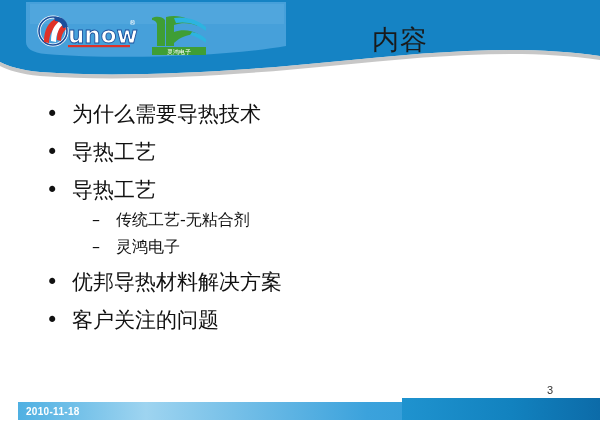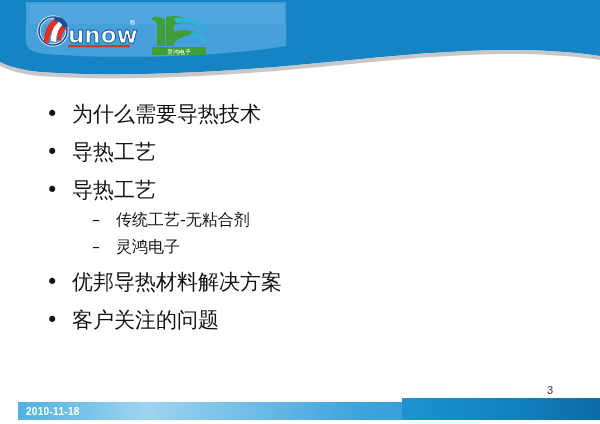--- a/index.html
+++ b/index.html
@@ -242,20 +242,21 @@
                    C41,22 32,25 26,31 L26,34 L18,34 Z" fill="#3f9e35"></path>
           <path d="M26,6 C38,4 50,8 58,15 L58,19 C50,12 38,9 28,11 Z" fill="#2cb4e0"></path>
           <path d="M44,20 C50,21 55,24 58,27 L58,31 C53,27 47,24 42,23 Z" fill="#2cb4e0"></path>
           <rect x="4" y="35" width="54" height="8" fill="#3f9e35"></rect>
           <text x="31" y="41.6" text-anchor="middle" font-family="DejaVu Sans, sans-serif" font-size="6" fill="#ffffff">灵鸿电子</text>
         </svg>
       </div>
 
     </div>
 
+    <div id="slide-title">内容</div>
   </div>
 
   <div id="content">
     <ul class="lvl1">
 
       <li class="bullet1">
         <span class="dot">•</span>
         <span>为什么需要导热技术</span>
       </li>
 

